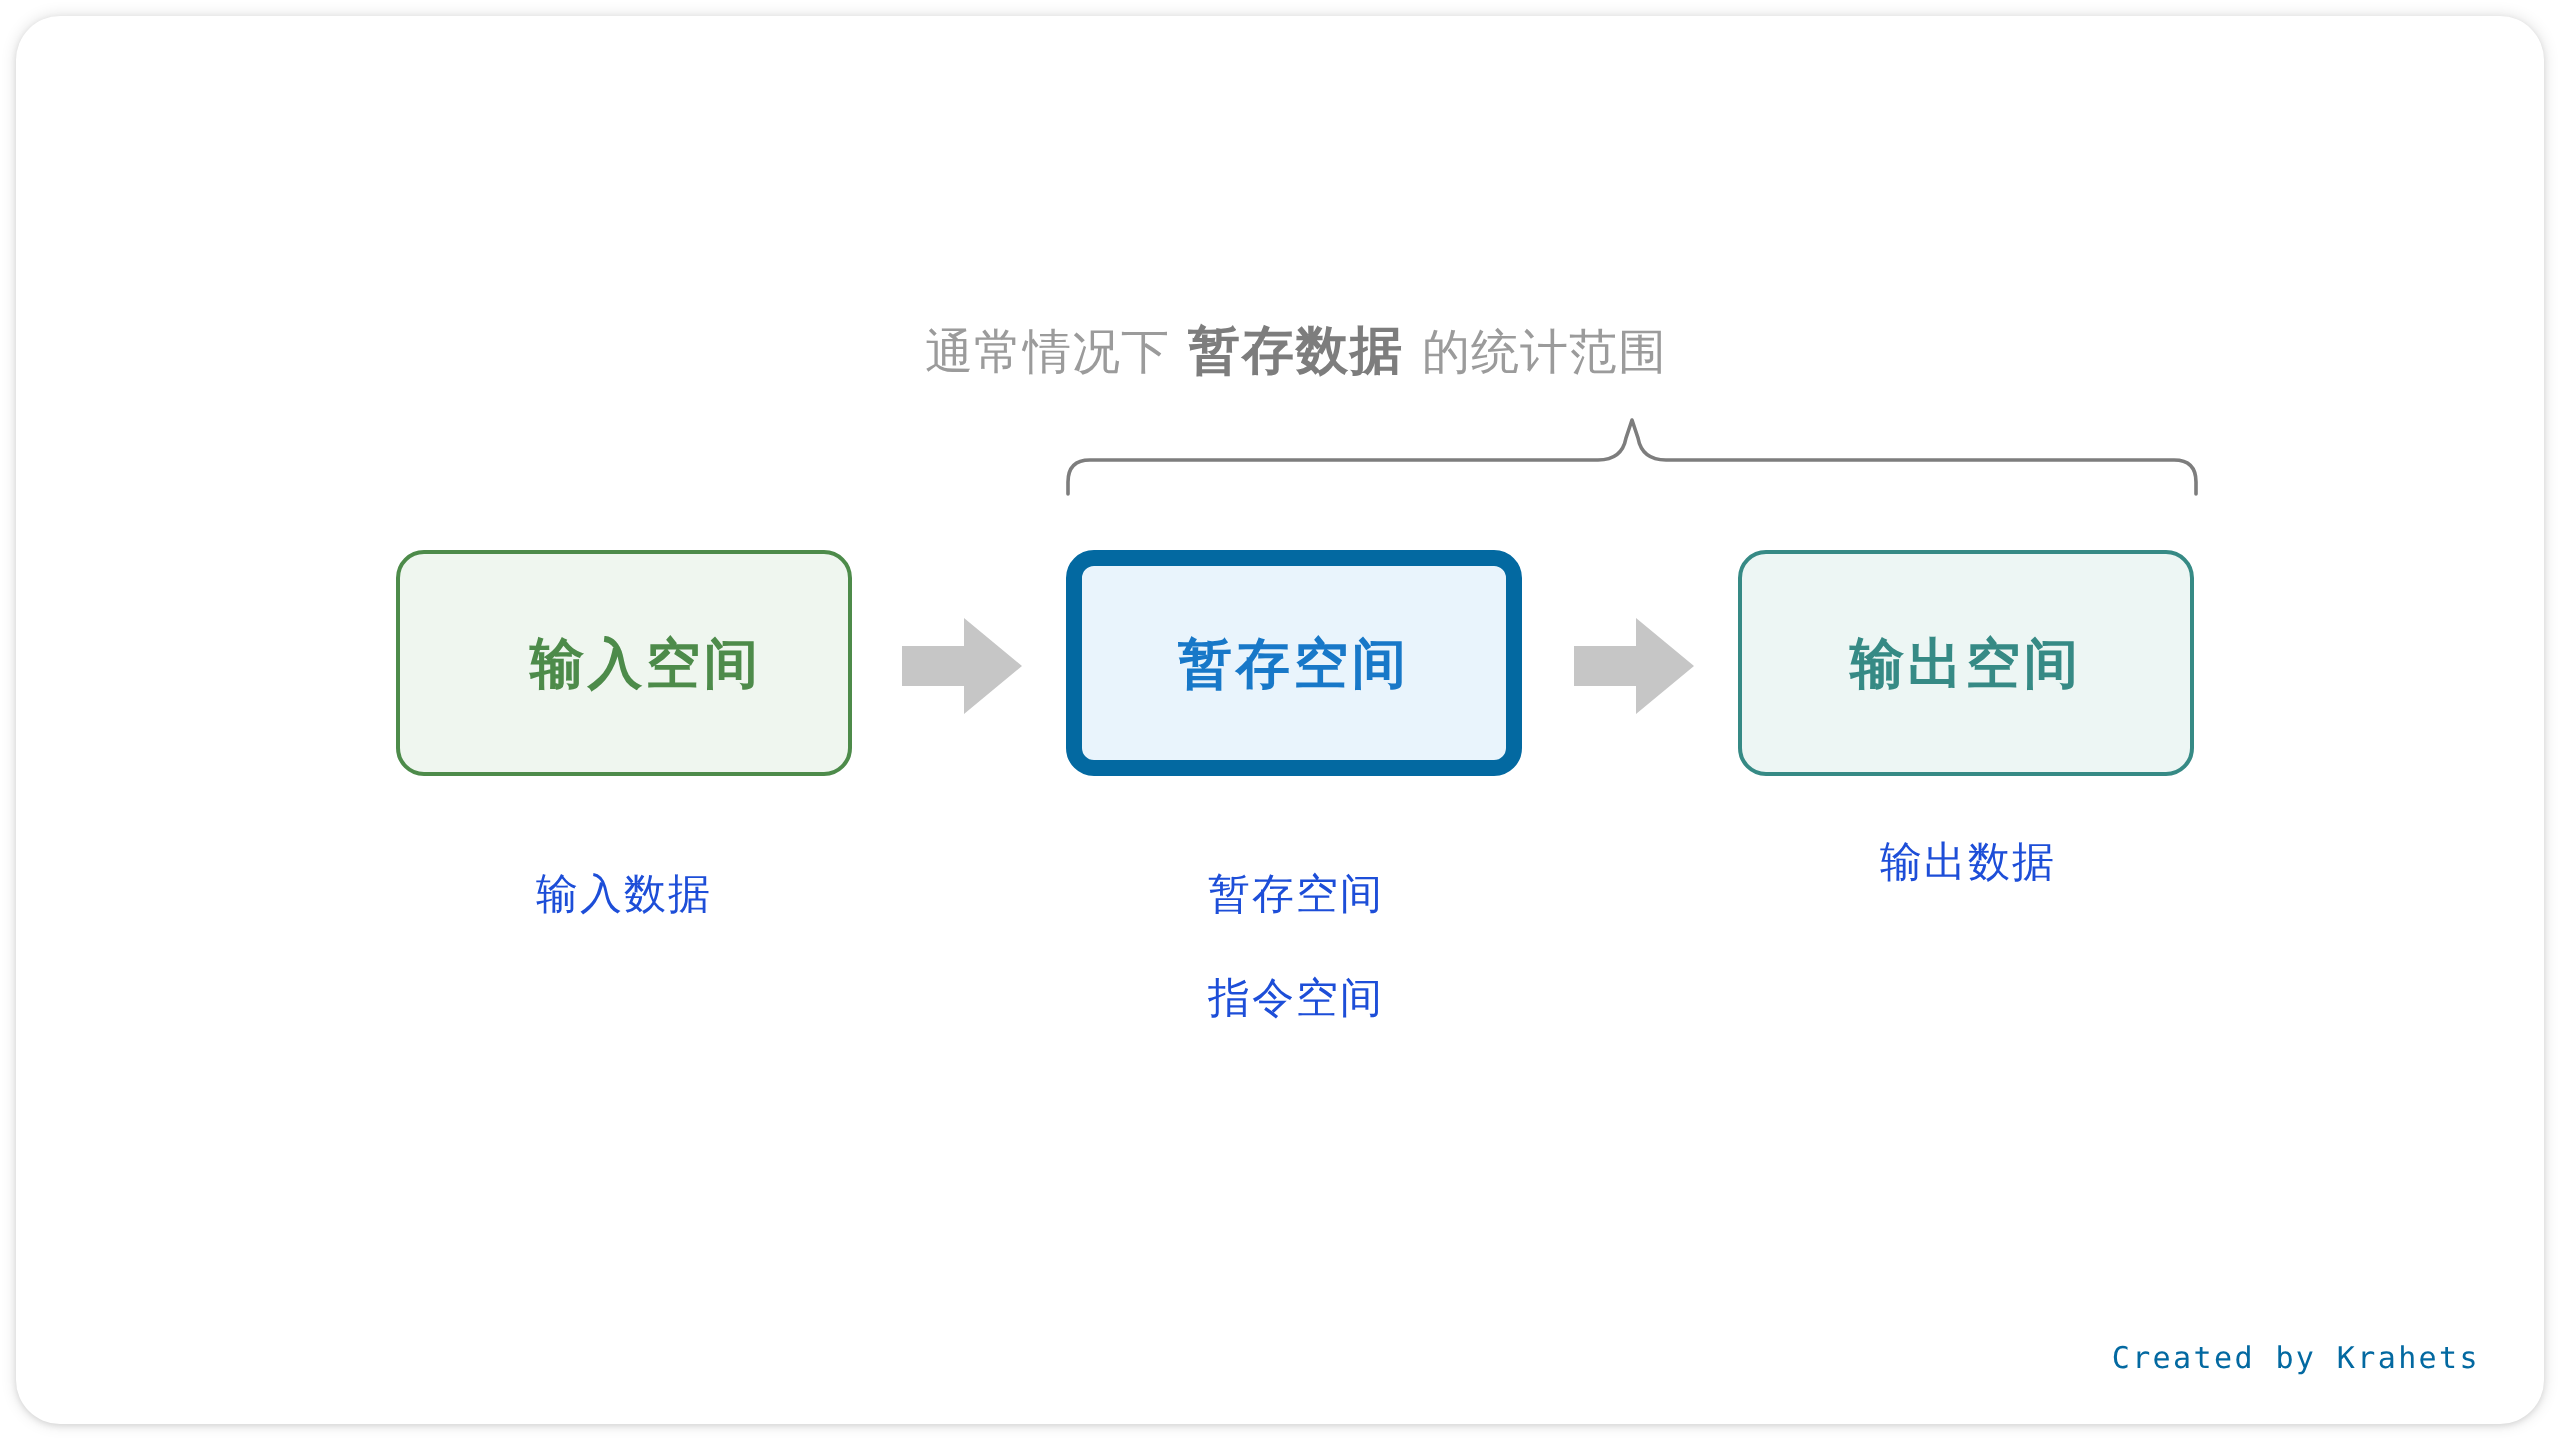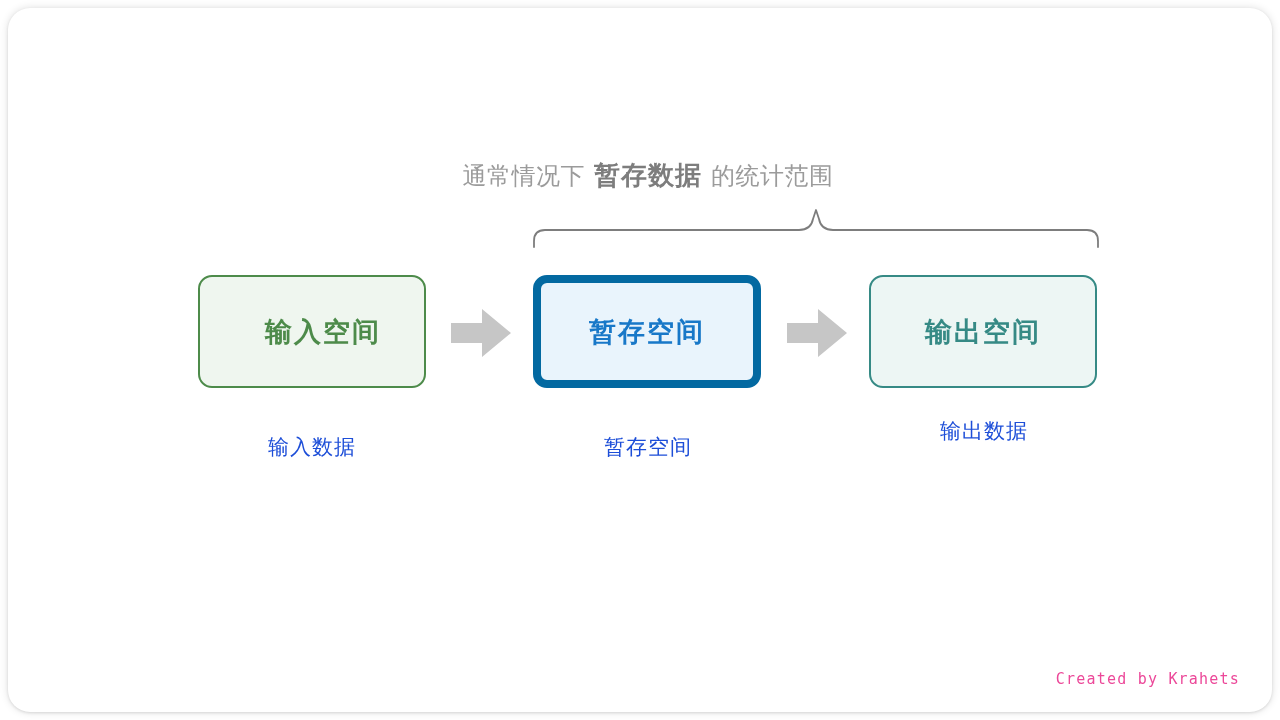--- a/index.html
+++ b/index.html
@@ -112,21 +112,21 @@
   .col-caption .line { margin-bottom: 24px; }
   .col-caption .line:last-child { margin-bottom: 0; }
 
   
   #watermark {
     position: absolute;
     right: 32px;
     bottom: 24px;
     font-family: "DejaVu Sans Mono", "Liberation Mono", monospace;
     font-size: 15px;
-    color: #ec4899;
+    color: #0369a1;
     letter-spacing: 1.2px;
   }
 </style>
 </head>
 <body>
 
 <div id="card">
 
   <div id="caption">
     <span>通常情况下</span><span class="strong">暂存数据</span><span>的统计范围</span>
@@ -161,20 +161,21 @@
   </svg>
   <svg class="arrow" id="arrow-2" width="64" height="52" viewBox="0 0 64 52">
     <path d="M 2 16 L 33 16 L 33 2 L 62 26 L 33 50 L 33 36 L 2 36 Z" fill="#c6c6c6"></path>
   </svg>
 
   <div class="col-caption" id="caption-input">
     <div class="line">输入数据</div>
   </div>
   <div class="col-caption" id="caption-temp">
     <div class="line">暂存空间</div>
+    <div class="line">指令空间</div>
   </div>
   <div class="col-caption" id="caption-output">
     <div class="line">输出数据</div>
   </div>
 
   <div id="watermark">Created by Krahets</div>
 
 </div>
 
 </body></html>

